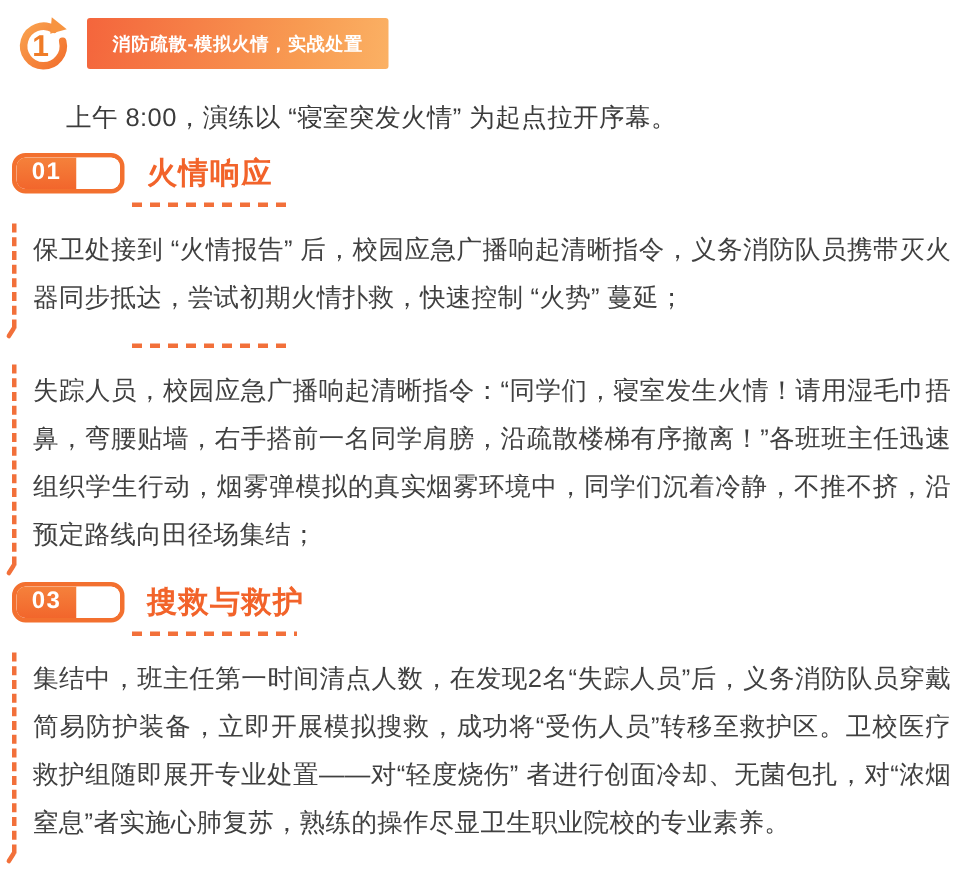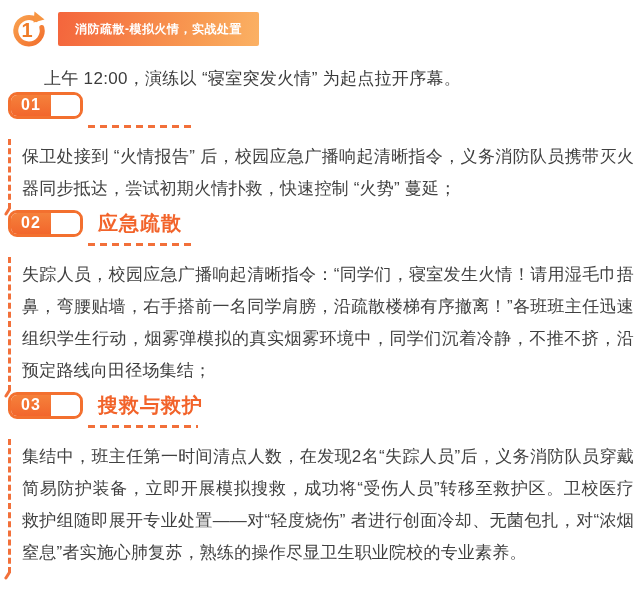--- a/index.html
+++ b/index.html
@@ -49,21 +49,21 @@
   
   .intro {
     margin: 16px 0 0 36px;
     font-size: 17px;
     line-height: 25px;
     color: #3b3b3b;
     letter-spacing: 0.3px;
   }
 
   
-  .section { }
+  .section { margin-top: 10px; }
   .sec-header {
     display: flex;
     align-items: center;
     height: 28px;
   }
   .badge {
     width: 75px;
     height: 27px;
     border: 3px solid #f3702f;
     border-radius: 9px;
@@ -141,43 +141,37 @@
           </linearGradient>
         </defs>
         <path d="M 28 11.5 A 13.2 13.2 0 1 0 33.8 19.5" fill="none" stroke="url(#icoGrad)" stroke-width="5" stroke-linecap="round"></path>
         <path d="M 26.5 3.5 L 36.5 11.5 L 25.5 14.5 Z" fill="#f79440"></path>
         <text x="19" y="29" text-anchor="middle" font-size="20" font-weight="bold" fill="#ef7c28" font-family="Liberation Sans, DejaVu Sans, sans-serif">1</text>
       </svg>
     </div>
     <div class="banner">消防疏散-模拟火情，实战处置</div>
   </div>
 
-  <p class="intro">上午 12:00，演练以 “寝室突发火情” 为起点拉开序幕。</p>
+  <p class="intro">上午 8:00，演练以 “寝室突发火情” 为起点拉开序幕。</p>
 
   <div class="section">
     <div class="sec-header">
       <div class="badge">
         <span class="badge-num">01</span>
         <span class="badge-blank"></span>
       </div>
+      <span class="sec-title">火情响应</span>
     </div>
     <div class="dash-underline w104"></div>
     <div class="sec-body">
       <p>保卫处接到 “火情报告” 后，校园应急广播响起清晰指令，义务消防队员携带灭火器同步抵达，尝试初期火情扑救，快速控制 “火势” 蔓延；</p>
     </div>
   </div>
 
   <div class="section">
-    <div class="sec-header">
-      <div class="badge">
-        <span class="badge-num">02</span>
-        <span class="badge-blank"></span>
-      </div>
-      <span class="sec-title">应急疏散</span>
-    </div>
     <div class="dash-underline w104"></div>
     <div class="sec-body">
       <p>失踪人员，校园应急广播响起清晰指令：“同学们，寝室发生火情！请用湿毛巾捂鼻，弯腰贴墙，右手搭前一名同学肩膀，沿疏散楼梯有序撤离！”各班班主任迅速组织学生行动，烟雾弹模拟的真实烟雾环境中，同学们沉着冷静，不推不挤，沿预定路线向田径场集结；</p>
     </div>
   </div>
 
   <div class="section">
     <div class="sec-header">
       <div class="badge">
         <span class="badge-num">03</span>

